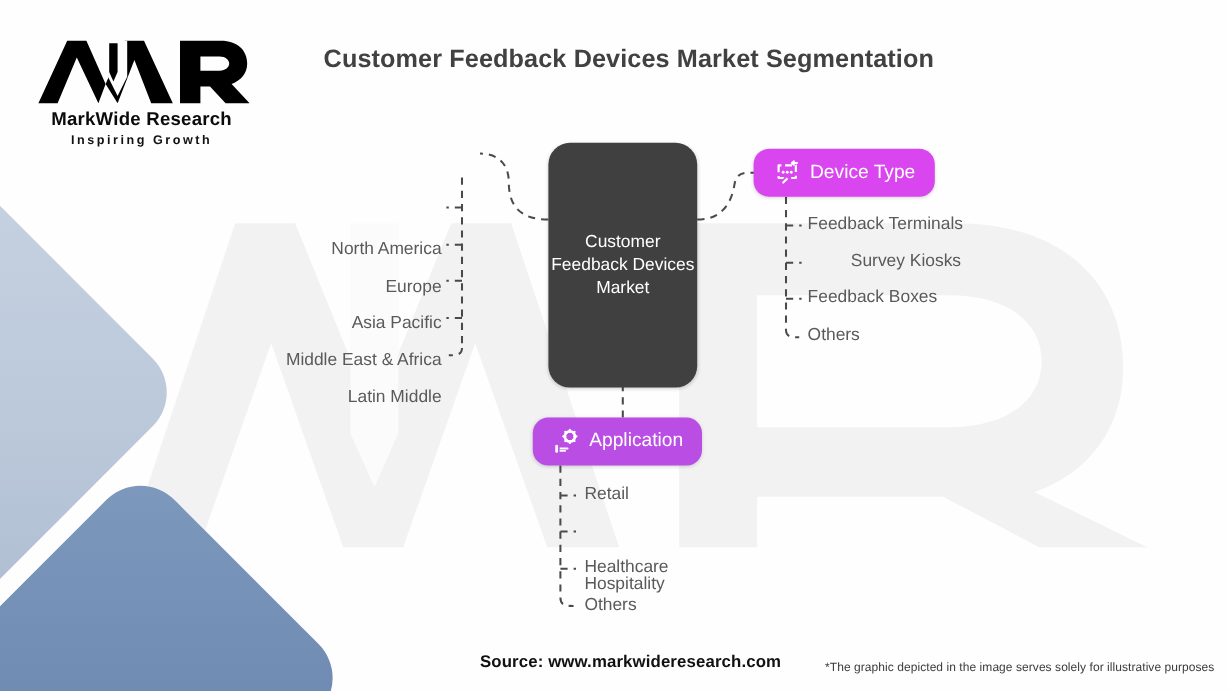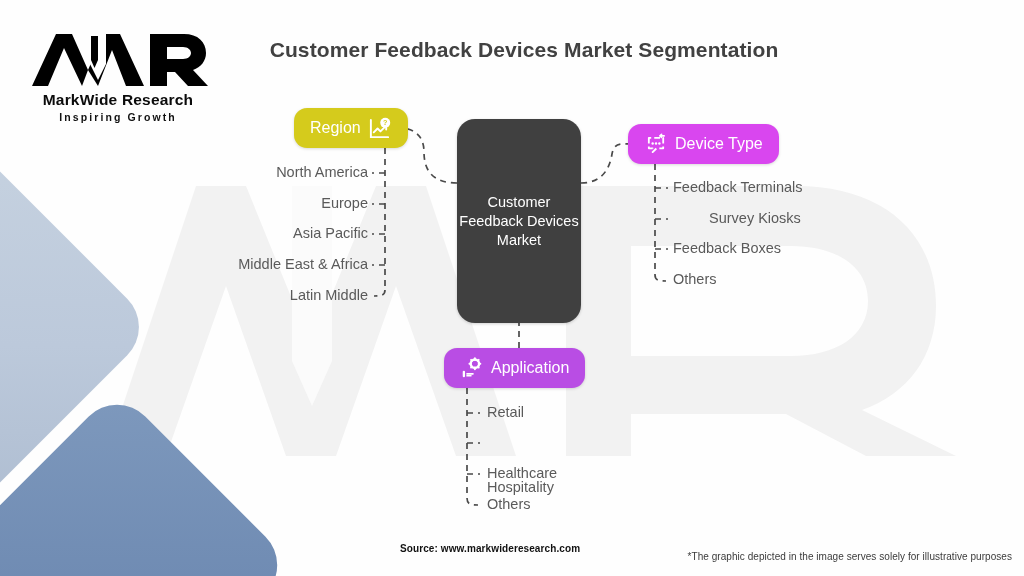--- a/index.html
+++ b/index.html
@@ -76,27 +76,27 @@
 
   #pill-region{left:294px;top:108px;}
   #pill-device{left:628px;top:124px;}
   #pill-application{left:444px;top:348px;}
 
   
   .leaf{
     position:absolute;color:#5a5a5a;font-size:14.5px;white-space:nowrap;
     line-height:17px;
   }
-  .leaf-right{text-align:right;}
+  .leaf-right{text-align:right;margin-top:36px;}
   .leaf-left{text-align:left;}
 
   
   .source{
     position:absolute;left:400px;top:543px;
-    font-size:10px;font-weight:bold;color:#111;letter-spacing:.1px;
+    font-size:14px;font-weight:bold;color:#111;letter-spacing:.1px;
   }
   .disclaimer{
     position:absolute;right:12px;top:551px;
     font-size:10px;color:#3b3b3b;letter-spacing:.05px;
   }
 </style>
 </head>
 <body>
 
 <div id="stage">
@@ -156,32 +156,20 @@
       <path d="M467 443 L480 443"></path>
       <path d="M467 474 L480 474"></path>
       <path d="M467 498 C467 505 472 505 478 505"></path>
     </g>
   </svg>
 
   <div class="center-node">
     <div class="center-node-label">Customer Feedback Devices Market</div>
   </div>
 
-  <div class="pill" id="pill-region" style="background:#d5cb1c;">
-    <span class="pill-label">Region</span>
-    <span class="pill-icon">
-      <svg width="23" height="23" viewBox="0 0 24 24" aria-hidden="true">
-        <path d="M3 3 L3 21 L21 21" fill="none" stroke="#ffffff" stroke-width="2" stroke-linecap="round"></path>
-        <path d="M6 16 L10 12 L13 15 L19 9" fill="none" stroke="#ffffff" stroke-width="2" stroke-linecap="round" stroke-linejoin="round"></path>
-        <path d="M15 9 L19 9 L19 13" fill="none" stroke="#ffffff" stroke-width="2" stroke-linecap="round" stroke-linejoin="round"></path>
-        <circle cx="18" cy="6" r="5.2" fill="#ffffff"></circle>
-        <text x="18" y="8.6" font-size="7.5" font-weight="bold" text-anchor="middle" fill="#d5cb1c" font-family="Liberation Sans, sans-serif">?</text>
-      </svg>
-    </span>
-  </div>
 
   <div class="leaf leaf-right" style="right:calc(1024px - 368px);top:164px;">North America</div>
   <div class="leaf leaf-right" style="right:calc(1024px - 368px);top:195px;">Europe</div>
   <div class="leaf leaf-right" style="right:calc(1024px - 368px);top:225px;">Asia Pacific</div>
   <div class="leaf leaf-right" style="right:calc(1024px - 368px);top:256px;">Middle East &amp; Africa</div>
   <div class="leaf leaf-right" style="right:calc(1024px - 368px);top:287px;">Latin Middle</div>
 
   <div class="pill" id="pill-device" style="background:#d946ef;">
     <span class="pill-icon">
       <svg width="23" height="23" viewBox="0 0 24 24" aria-hidden="true">

